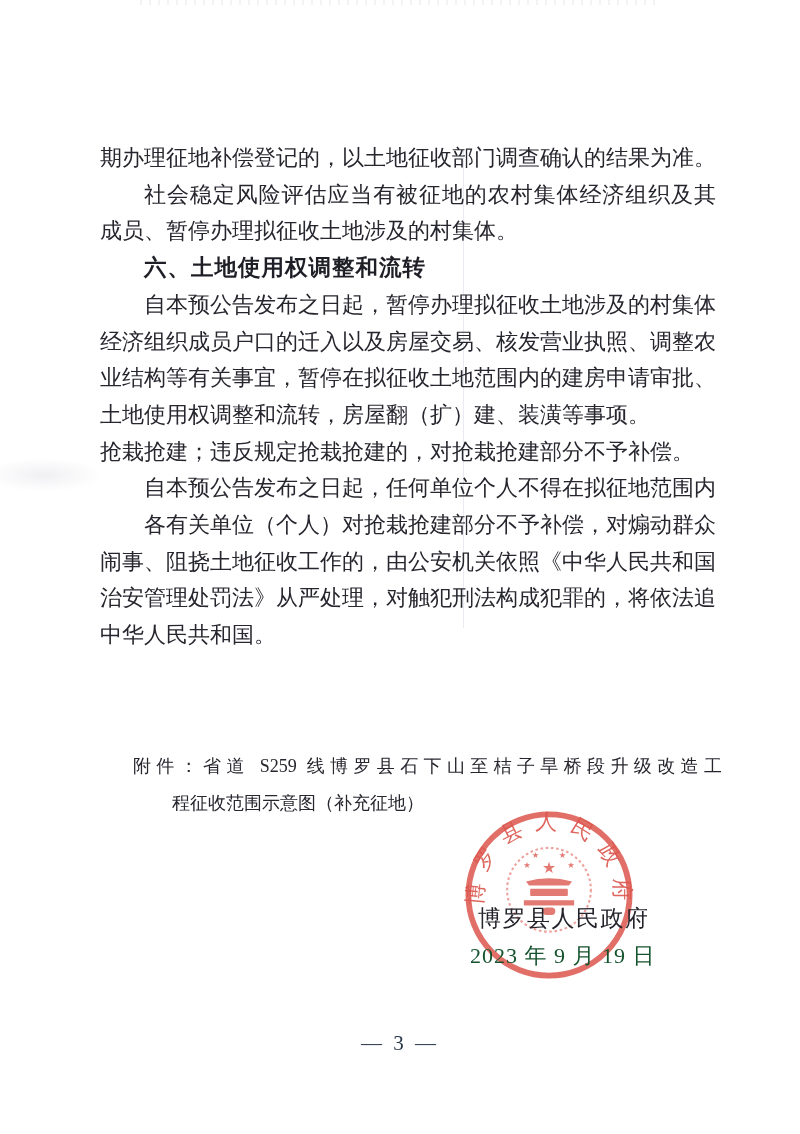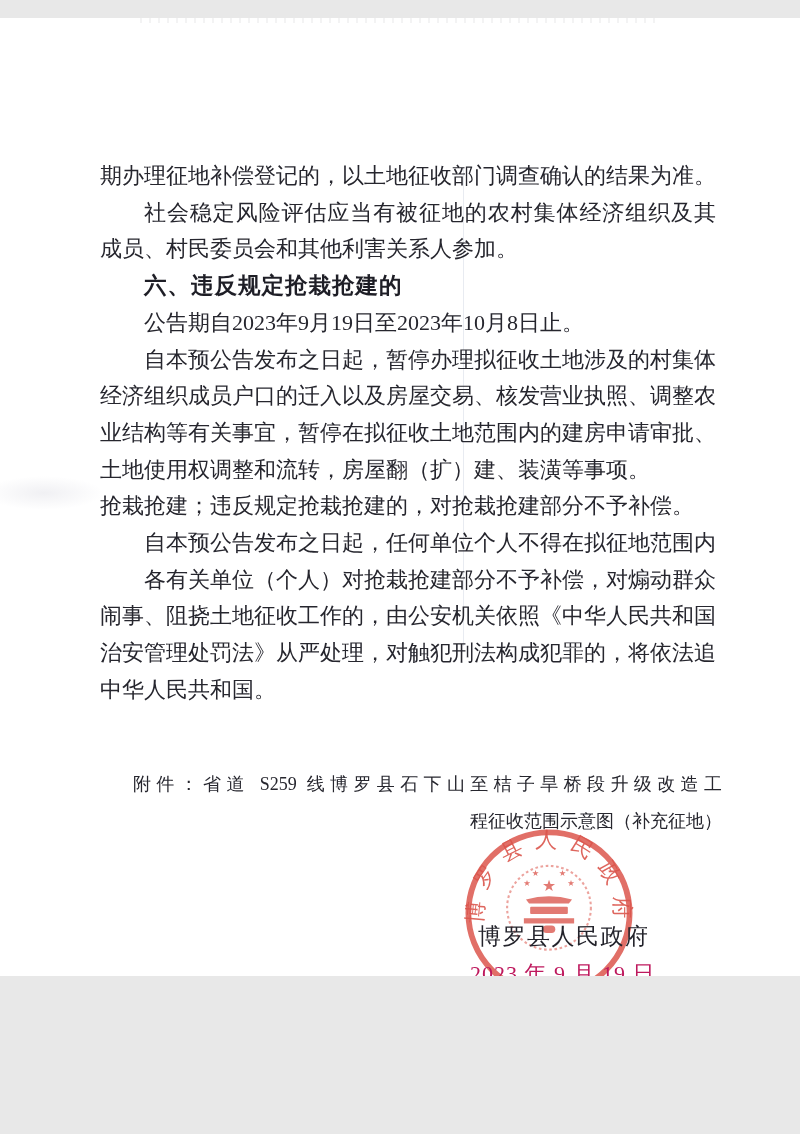--- a/index.html
+++ b/index.html
@@ -1,19 +1,19 @@
 <!DOCTYPE html>
 <html><head>
 <meta charset="utf-8">
 <style>
   html,body { margin:0; padding:0; background:#e8e8e8; }
   .page {
     position:relative;
-    width:800px; height:958px;
-    margin:18px auto;
+    width:800px; height:1134px;
+    margin:0 auto;
     background:#ffffff;
     font-family:"Liberation Serif","DejaVu Serif",serif;
     color:#26262e;
     overflow:hidden;
   }
   
   .topnoise {
     position:absolute; left:140px; top:0; width:520px; height:5px;
     background:repeating-linear-gradient(90deg, rgba(60,60,70,0.10) 0 2px, transparent 2px 9px);
     opacity:.6;
@@ -38,53 +38,52 @@
   .indent { text-indent:44px; }
   .heading {
     font-family:"Liberation Sans","DejaVu Sans",sans-serif;
     font-weight:bold; font-size:22.5px; color:#1e1e26; letter-spacing:1px;
   }
   .attachment {
     position:absolute; left:100px; top:748px; width:622px;
     font-size:18px; line-height:36.5px; z-index:2;
   }
   .att1 { text-indent:33px; text-align:justify; text-align-last:justify; }
-  .att2 { text-indent:72px;text-align:right; }
+  .att2 { text-indent:72px; }
   .seal {
     position:absolute; left:460px; top:806px; width:178px; height:178px;
     z-index:1; opacity:.92;
   }
   .issuer {
     position:absolute; left:478px; top:903px;
     font-size:23px; letter-spacing:1.5px; color:#23232b; z-index:2;
   }
   .issuedate {
     position:absolute; left:470px; top:941px;
-    font-size:22px; letter-spacing:1px; color:#be185d; z-index:2;
+    font-size:22px; letter-spacing:1px; color:#14532d; z-index:2;
   }
   .pageno {
     position:absolute; left:0; right:0; top:1031px;
     text-align:center; font-size:21px; letter-spacing:3px; color:#2c3a4c;
   }
 </style>
 </head>
 <body>
 
 <div class="page">
 
   <div class="topnoise"></div>
   <div class="foldline"></div>
   <div class="smudge"></div>
 
   <div class="textblock">
     <div class="line full">期办理征地补偿登记的，以土地征收部门调查确认的结果为准。</div>
     <div class="line full indent">社会稳定风险评估应当有被征地的农村集体经济组织及其</div>
-    <div class="line">成员、村民委员会和其他利害关系人参加。</div>
-    <div class="line indent heading">六、违反规定抢栽抢建的</div>
-    <div class="line indent">公告期自2023年9月19日至2023年10月8日止。</div>
+    <div class="line">成员、暂停办理拟征收土地涉及的村集体。</div>
+    <div class="line indent heading">六、土地使用权调整和流转</div>
     <div class="line full indent">自本预公告发布之日起，暂停办理拟征收土地涉及的村集体</div>
     <div class="line full">经济组织成员户口的迁入以及房屋交易、核发营业执照、调整农</div>
     <div class="line full">业结构等有关事宜，暂停在拟征收土地范围内的建房申请审批、</div>
     <div class="line">土地使用权调整和流转，房屋翻（扩）建、装潢等事项。</div>
     <div class="line">抢栽抢建；违反规定抢栽抢建的，对抢栽抢建部分不予补偿。</div>
     <div class="line full indent">自本预公告发布之日起，任何单位个人不得在拟征地范围内</div>
     <div class="line full indent">各有关单位（个人）对抢栽抢建部分不予补偿，对煽动群众</div>
     <div class="line full">闹事、阻挠土地征收工作的，由公安机关依照《中华人民共和国</div>
     <div class="line full">治安管理处罚法》从严处理，对触犯刑法构成犯罪的，将依法追</div>
     <div class="line">中华人民共和国。</div>

